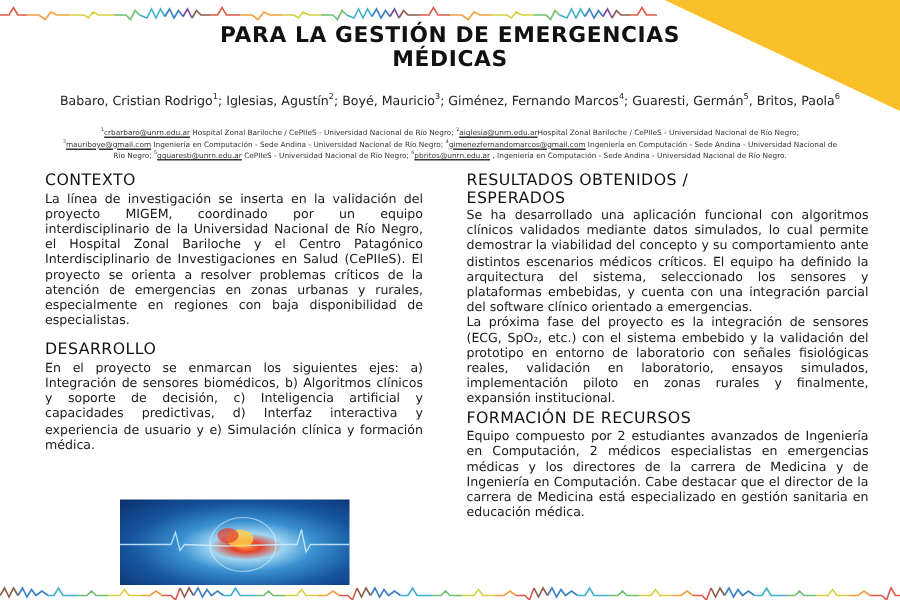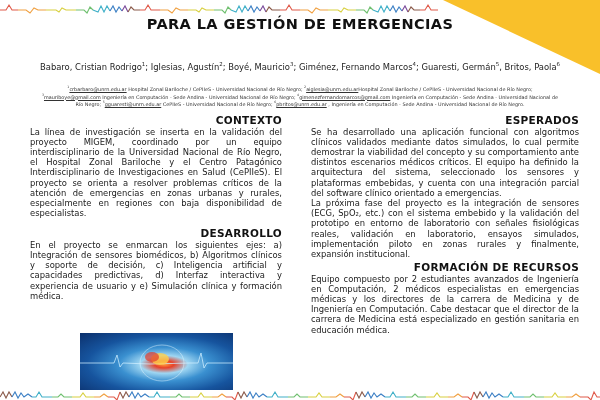--- a/index.html
+++ b/index.html
@@ -29,21 +29,21 @@
     .affil {
       position: absolute; top: 86px; left: 40px; width: 520px; text-align: center;
       font-size: 4.9px; line-height: 7.5px; color: #333;
     }
     .affil .mail { text-decoration: underline; }
     sup { font-size: 65%; line-height: 0; }
     .col { position: absolute; }
     .col-left { left: 30px; width: 252px; top: 115px; }
     .col-right { left: 311px; width: 268px; top: 115px; }
     h2 {
-      margin: 0; text-align: right; font-weight: bold; font-size: 10.5px;
+      margin: 0; text-align: left; font-weight: normal; font-size: 10.5px;
       line-height: 11.5px; letter-spacing: 0.3px; color: #111;
     }
     p {
       margin: 0; text-align: justify; font-size: 8.4px; line-height: 10.2px;
       color: #1a1a1a;
     }
     .sec-gap { height: 10px; }
     .sec-gap-sm { height: 3px; }
     .heart-img {
       position: absolute; left: 80px; top: 333px; width: 153px; height: 57px;
@@ -82,20 +82,21 @@
     <polyline stroke="#40b0c8" points="373,8 378,10 381,4 384,10 387,4 390,9"></polyline>
     <polyline stroke="#3b7fc4" points="390,9 393,4 396,10 399,5 402,9"></polyline>
     <polyline stroke="#7a4a9a" points="402,9 405,4 408,10"></polyline>
     <polyline stroke="#8a5a4a" points="408,10 411,5 414,8 420,8"></polyline>
     <polyline stroke="#e05a4a" points="420,8 425,8 428,3 431,8 438,8"></polyline>
   </g>
 </svg>
 
 <div class="title">
   <div>PARA LA GESTIÓN DE EMERGENCIAS</div>
+  <div>MÉDICAS</div>
 </div>
 
 <div class="authors">
   <span>Babaro, Cristian Rodrigo</span><sup>1</sup><span>; </span>
   <span>Iglesias, Agustín</span><sup>2</sup><span>; </span>
   <span>Boyé, Mauricio</span><sup>3</sup><span>; </span>
   <span>Giménez, Fernando Marcos</span><sup>4</sup><span>; </span>
   <span>Guaresti, Germán</span><sup>5</sup><span>, </span>
   <span>Britos, Paola</span><sup>6</sup>
 </div>
@@ -128,20 +129,21 @@
     <polyline fill="none" stroke="#cfeeff" stroke-width="0.9" opacity="0.85" points="0,30 30,30 34,30 37,22 40,34 43,30 70,31 110,30 118,30 121,20 124,35 127,30 153,30"></polyline>
     <ellipse cx="82" cy="30" rx="22" ry="18" fill="none" stroke="#e6f6ff" stroke-width="0.8" opacity="0.6"></ellipse>
     <ellipse cx="80" cy="26" rx="9" ry="6" fill="#ffcf4a" opacity="0.8"></ellipse>
     <ellipse cx="72" cy="24" rx="7" ry="5" fill="#e23a2a" opacity="0.7"></ellipse>
   </svg>
 </div>
 
 <div class="col col-right">
   <section>
     <h2>
+      <div>RESULTADOS OBTENIDOS /</div>
       <div>ESPERADOS</div>
     </h2>
     <p>Se ha desarrollado una aplicación funcional con algoritmos clínicos validados mediante datos simulados, lo cual permite demostrar la viabilidad del concepto y su comportamiento ante distintos escenarios médicos críticos. El equipo ha definido la arquitectura del sistema, seleccionado los sensores y plataformas embebidas, y cuenta con una integración parcial del software clínico orientado a emergencias.</p>
     <p>La próxima fase del proyecto es la integración de sensores (ECG, SpO₂, etc.) con el sistema embebido y la validación del prototipo en entorno de laboratorio con señales fisiológicas reales, validación en laboratorio, ensayos simulados, implementación piloto en zonas rurales y finalmente, expansión institucional.</p>
   </section>
   <div class="sec-gap-sm"></div>
   <section>
     <h2>
       <div>FORMACIÓN DE RECURSOS</div>
     </h2>

